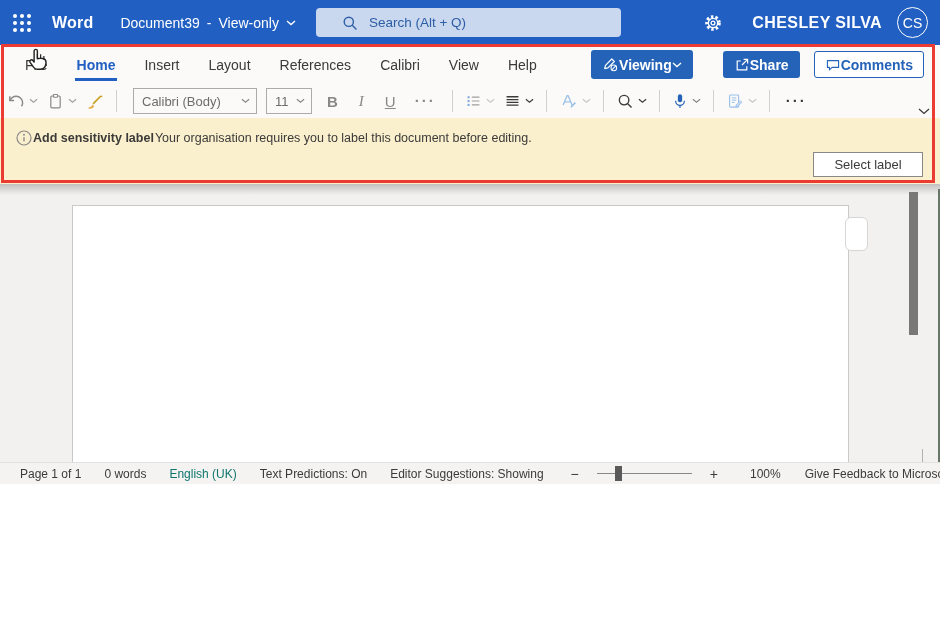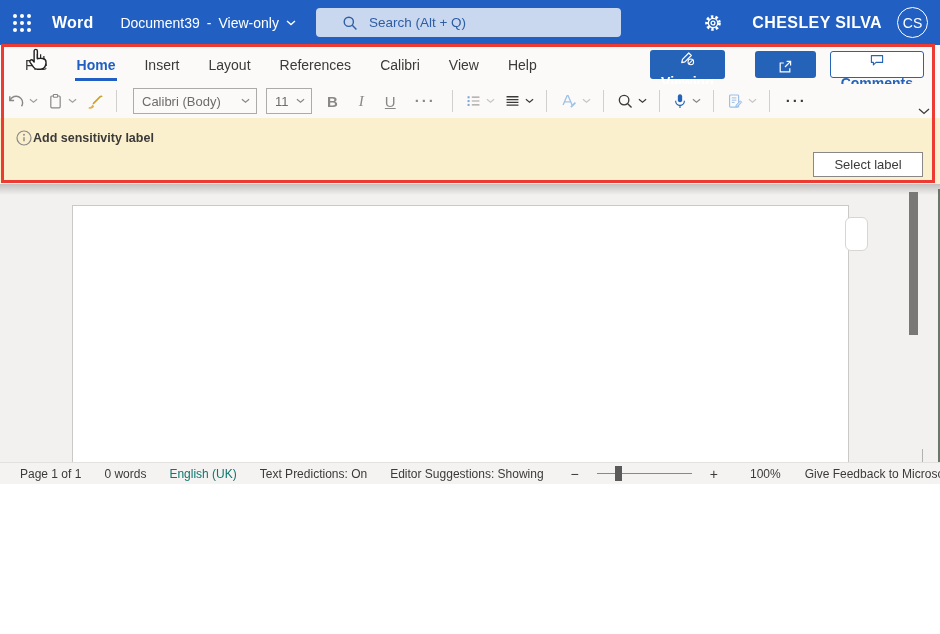--- a/index.html
+++ b/index.html
@@ -19,21 +19,21 @@
   .gear-btn { width:30px; height:30px; display:flex; align-items:center; justify-content:center; cursor:pointer; }
   .user-name { font-size:16px; font-weight:600; letter-spacing:.4px; margin-left:24px; cursor:pointer; }
   .avatar { width:31px; height:31px; border:1.5px solid #fff; border-radius:50%; display:flex; align-items:center; justify-content:center; font-size:14px; margin-left:15px; cursor:pointer; }
 
   
   .tabs-row { position:absolute; top:45px; left:0; right:0; height:39px; background:#FBFAF9; display:flex; align-items:center; padding:0 16px 0 25px; }
   .tab { position:relative; font-size:14px; color:#3B3A39; margin-right:29px; cursor:pointer; white-space:nowrap; }
   .tab.active { color:#2160C2; font-weight:700; }
   .tab.active::after { content:""; position:absolute; left:-2px; right:-2px; bottom:-8px; height:3px; background:#2160C2; }
   .tab-buttons { margin-left:auto; display:flex; align-items:center; gap:14px; }
-  .btn { display:flex; align-items:center; gap:7px; border-radius:3px; font-size:14px; cursor:pointer; white-space:nowrap;flex-direction:column; }
+  .btn { display:flex; align-items:center; border-radius:3px; font-size:14px; cursor:pointer; white-space:nowrap; }
   .btn-viewing { background:#2563B8; color:#fff; font-weight:600; height:29px; padding:0 11px; margin-right:16px; }
   .btn-share { background:#2563B8; color:#fff; font-weight:600; height:27px; padding:8px 11px; }
   .btn-comments { background:#fff; border:1px solid #2563B8; color:#2563B8; font-weight:600; height:27px; padding:0 10px; }
   .cursor-hand { position:absolute; left:28px; top:2px; z-index:40; pointer-events:none; }
 
   
   .toolbar-row { position:absolute; top:84px; left:0; right:0; height:34px; background:#FBFAF9; display:flex; align-items:center; padding:0 6px; gap:9px; }
   .tbtn { display:flex; align-items:center; gap:4px; cursor:pointer; }
   .tdivider { width:1px; height:22px; background:#D2D0CE; margin:0 3px; }
   .combo { height:26px; border:1px solid #ACABA9; background:#FBFAF9; display:flex; align-items:center; justify-content:space-between; padding:0 6px 0 8px; color:#6E6C6A; font-size:13px; cursor:pointer; }
@@ -345,20 +345,21 @@
   <div class="notif">
     <div class="notif-line">
       <span>
           <svg width="16" height="16" viewBox="0 0 16 16">
             <circle cx="8" cy="8" r="7" fill="none" stroke="#8A8886" stroke-width="1.2"></circle>
             <path d="M8 7.2v4" stroke="#8A8886" stroke-width="1.4"></path>
             <circle cx="8" cy="4.7" r=".95" fill="#8A8886"></circle>
           </svg>
         </span>
       <span class="notif-title">Add sensitivity label</span>
+      <span>Your organisation requires you to label this document before editing.</span>
     </div>
     <div class="select-label-btn">Select label</div>
   </div>
 
   <div class="red-box"></div>
 
   <div class="canvas">
     <div class="canvas-shadow"></div>
     <div class="page"></div>
     <div class="comment-stub"></div>

